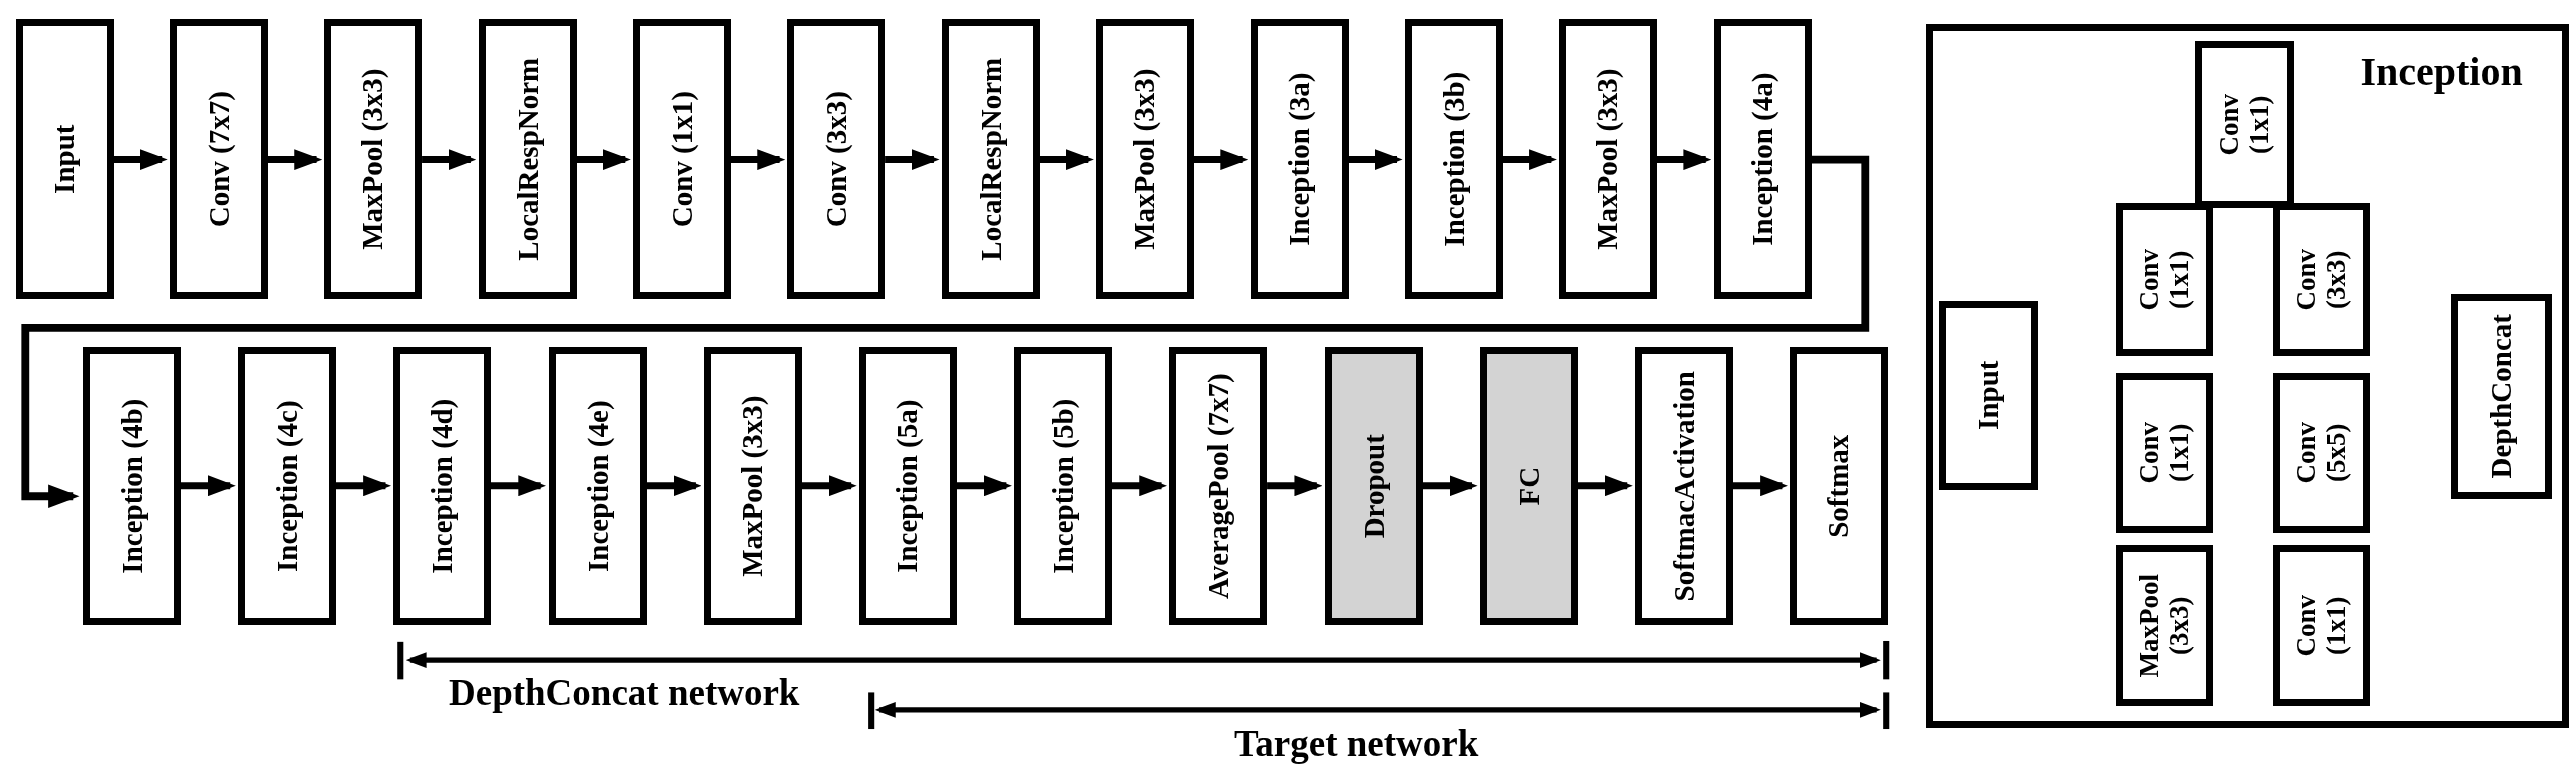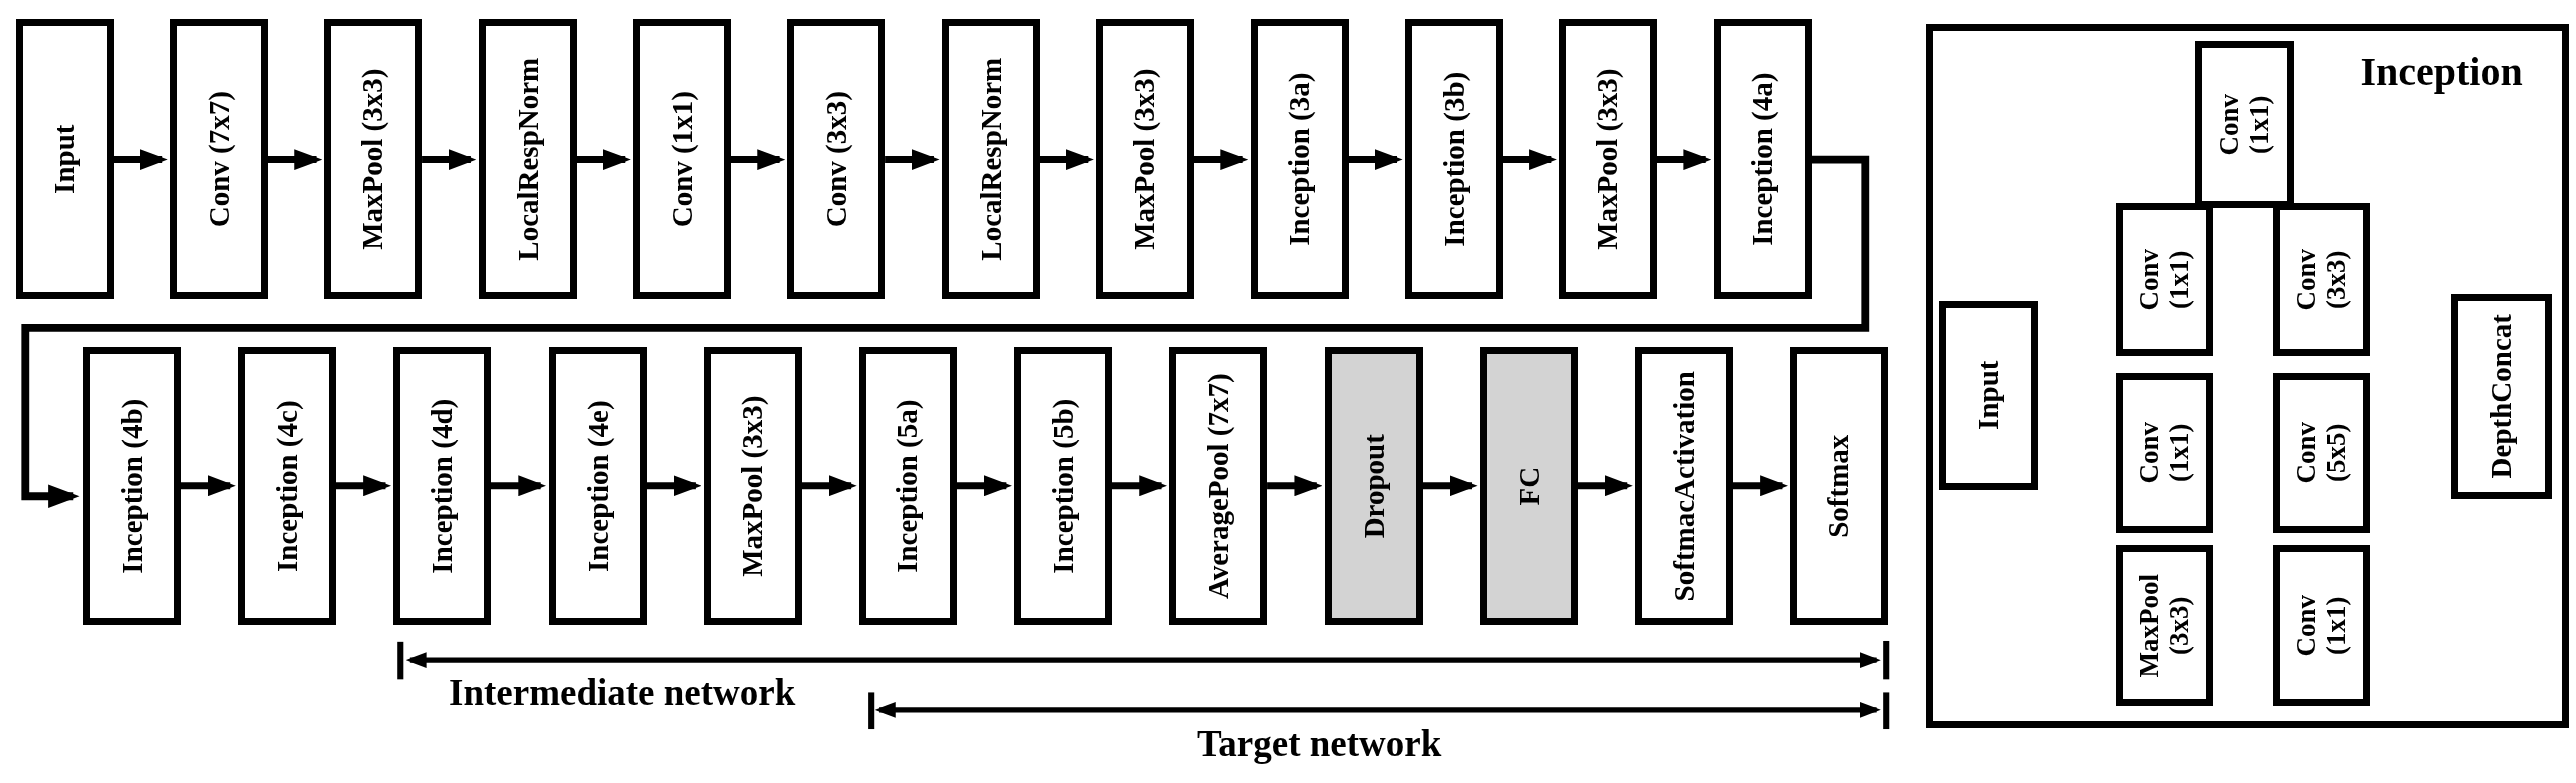--- a/index.html
+++ b/index.html
@@ -26,21 +26,21 @@
   }
   .pbox { border-width:7px; }
   .title {
     position:absolute; left:2302px; top:49px; width:279px; text-align:center;
     font-weight:bold; font-size:40px; line-height:45px;
   }
   .spanlabel {
     position:absolute; font-weight:bold; font-size:37px; line-height:40px; white-space:nowrap;
   }
   #int-label { left:449px; top:673px; }
-  #tgt-label { left:1197px; top:724px; }
+  #tgt-label { left:1234px; top:724px; }
 </style>
 </head>
 <body>
 
 <div id="figure">
 
   <svg id="arrows" width="2576" height="784" viewBox="0 0 2954 899">
     <defs>
       <marker id="ah" viewBox="0 0 4 3" refX="3.2" refY="1.5" markerWidth="4" markerHeight="3" orient="auto-start-reverse">
           <path d="M0,0 L4,1.5 L0,3 Z" fill="#000"></path>
@@ -169,21 +169,21 @@
   <div class="box r2" style="left: 1480px; background: rgb(211, 211, 211);">
       <span class="vl">FC</span>
     </div>
   <div class="box r2" style="left:1635px">
       <span class="vl">SoftmacActivation</span>
     </div>
   <div class="box r2" style="left:1790px">
       <span class="vl">Softmax</span>
     </div>
 
-  <div class="spanlabel" id="int-label">Intermediate network</div>
+  <div class="spanlabel" id="int-label">DepthConcat network</div>
   <div class="spanlabel" id="tgt-label">Target network</div>
 
   <div class="panel"></div>
   <div class="title">Inception</div>
 
   <div class="box pbox" style="left:1939px; top:301px; width:99px; height:189px;">
     <span class="vl">Input</span>
   </div>
 
   <div class="box pbox" style="left:2195px; top:41px; width:99px; height:167px;">

